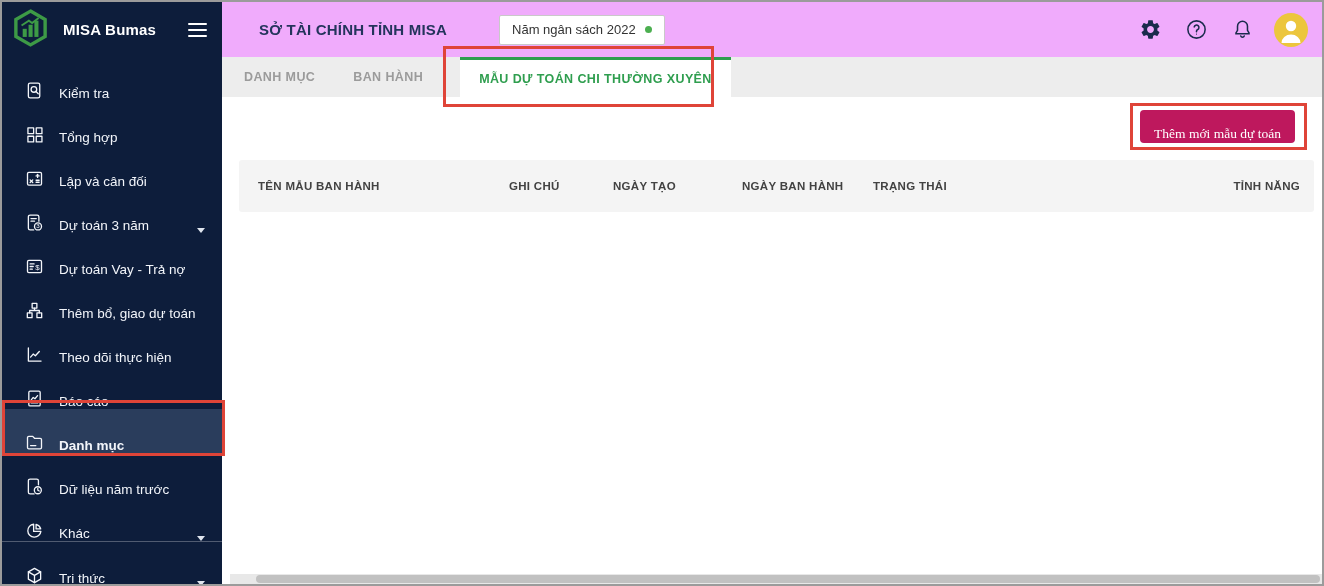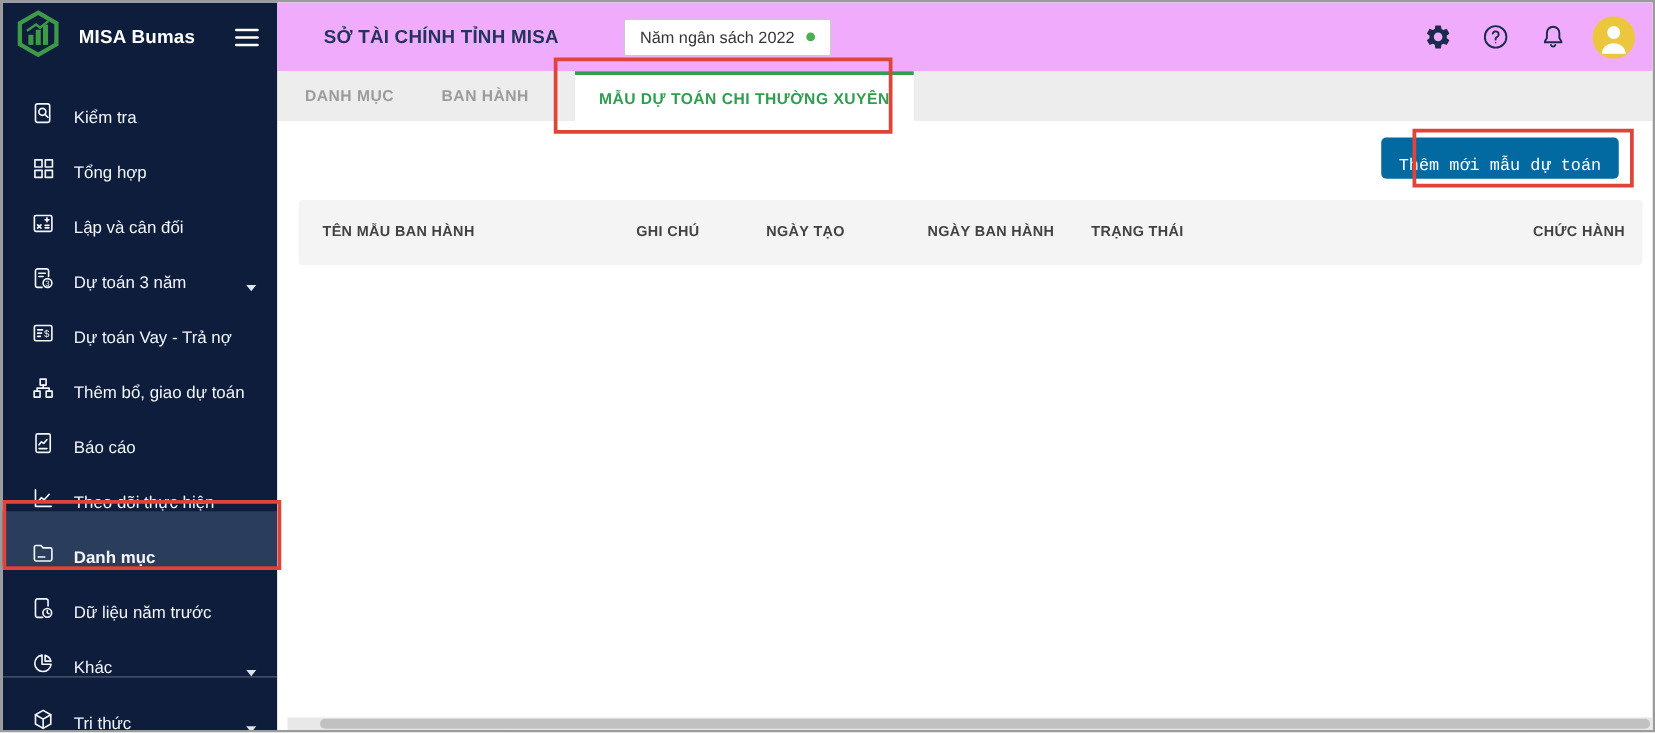--- a/index.html
+++ b/index.html
@@ -35,21 +35,21 @@
   .avatar { width:34px; height:34px; margin-left:20px; cursor:pointer; }
 
   
   .tabbar { height:40px; background:#ededed; display:flex; align-items:stretch; }
   .tab { padding:0 19px; display:flex; align-items:center; font-size:12.5px; font-weight:bold; color:#9b9b9b; letter-spacing:.4px; cursor:pointer; white-space:nowrap; }
   .tab:first-child { margin-left:3px; }
   .tab.active { background:#fff; color:#2f9e4f; border-top:3px solid #2f9e4f; padding:0 19px; margin-left:18px; }
 
   
   .content { position:absolute; top:95px; left:0; right:0; bottom:0; background:#fff; }
-  .add-btn { position:absolute; top:13px; right:27px; height:33px; padding:16px 14px; background:#0369a1; color:#fff; border:none; border-radius:4px; font-size:13.5px; font-family:Liberation Mono, monospace; cursor:pointer; }
+  .add-btn { position:absolute; top:13px; right:27px; height:33px; padding:16px 14px; background:#be185d; color:#fff; border:none; border-radius:4px; font-size:13.5px; font-family:Liberation Serif, serif; cursor:pointer; }
   .thead { position:absolute; left:17px; right:8px; top:63px; height:52px; background:#f4f4f4; border-radius:3px; display:flex; align-items:center; padding-left:19px; font-size:11.5px; font-weight:bold; color:#424242; letter-spacing:.3px; }
   .th { white-space:nowrap; }
   .th.c1 { width:251px; } .th.c2 { width:104px; } .th.c3 { width:129px; } .th.c4 { width:131px; }
   .th.c5 { flex:1; } .th.c6 { text-align:right; padding-right:14px; }
   .tbody { position:absolute; left:17px; right:8px; top:115px; bottom:12px; background:#fff; }
   .hscroll { position:absolute; left:8px; right:0; bottom:0; height:10px; background:#e8e8e8; }
   .hthumb { position:absolute; left:26px; right:2px; top:1px; bottom:1px; background:#c1c1c1; border-radius:5px; cursor:pointer; }
 
   
   .anno { position:absolute; border:3px solid #df4438; pointer-events:none; }
@@ -156,36 +156,36 @@
               <rect x="14.8" y="14.8" width="5.4" height="5.4"></rect>
               <path d="M12 9.2 V12 M6.5 14.8 V12 H17.5 V14.8"></path>
             </svg>
         </span>
         <span class="lbl">Thêm bổ, giao dự toán</span>
       </div>
 
       <div class="mitem">
         <span class="ic">
           <svg width="21" height="21" viewBox="0 0 24 24">
+              <path d="M5 4.5 V19.5 H19.5"></path>
+              <path d="M7.5 15 L10.5 11.5 L13 13.5 L17.5 8.5"></path>
+            </svg>
+        </span>
+        <span class="lbl">Theo dõi thực hiện</span>
+      </div>
+
+      <div class="mitem">
+        <span class="ic">
+          <svg width="21" height="21" viewBox="0 0 24 24">
               <rect x="5.5" y="3.5" width="13" height="17" rx="1.5"></rect>
               <path d="M8.3 13.5 L10.5 10.8 L12.5 12.3 L15.5 8.7"></path>
               <line x1="8.3" y1="17" x2="15.5" y2="17"></line>
             </svg>
         </span>
         <span class="lbl">Báo cáo</span>
-      </div>
-
-      <div class="mitem">
-        <span class="ic">
-          <svg width="21" height="21" viewBox="0 0 24 24">
-              <path d="M5 4.5 V19.5 H19.5"></path>
-              <path d="M7.5 15 L10.5 11.5 L13 13.5 L17.5 8.5"></path>
-            </svg>
-        </span>
-        <span class="lbl">Theo dõi thực hiện</span>
       </div>
 
       <div class="mitem active">
         <span class="ic">
           <svg width="21" height="21" viewBox="0 0 24 24">
               <path d="M4 8 V6.5 a1.5 1.5 0 0 1 1.5 -1.5 h4.5 l2 2.2 h6.5 a1.5 1.5 0 0 1 1.5 1.5 v9 a1.5 1.5 0 0 1 -1.5 1.5 h-13 a1.5 1.5 0 0 1 -1.5 -1.5 Z"></path>
               <line x1="7.5" y1="15.5" x2="13.5" y2="15.5"></line>
             </svg>
         </span>
         <span class="lbl">Danh mục</span>
@@ -281,21 +281,21 @@
 
     <div class="content">
       <button class="add-btn">Thêm mới mẫu dự toán</button>
 
       <div class="thead">
         <div class="th c1">TÊN MẪU BAN HÀNH</div>
         <div class="th c2">GHI CHÚ</div>
         <div class="th c3">NGÀY TẠO</div>
         <div class="th c4">NGÀY BAN HÀNH</div>
         <div class="th c5">TRẠNG THÁI</div>
-        <div class="th c6">CHỨC HÀNH</div>
+        <div class="th c6">TỈNH NĂNG</div>
       </div>
 
       <div class="tbody"></div>
 
       <div class="hscroll">
         <div class="hthumb"></div>
       </div>
     </div>
   </div>
 

